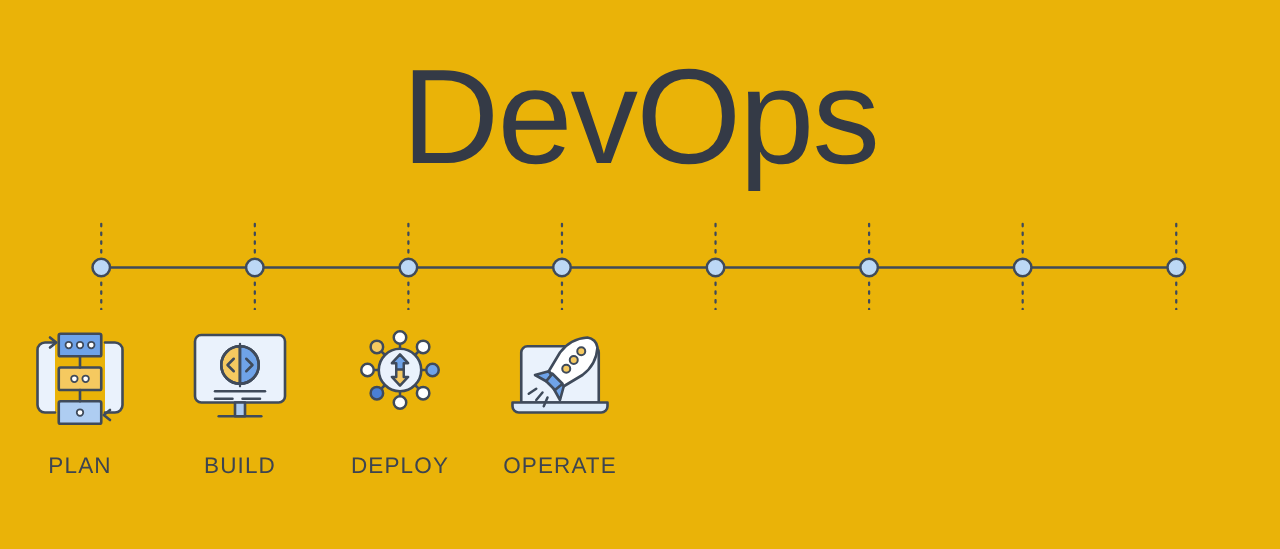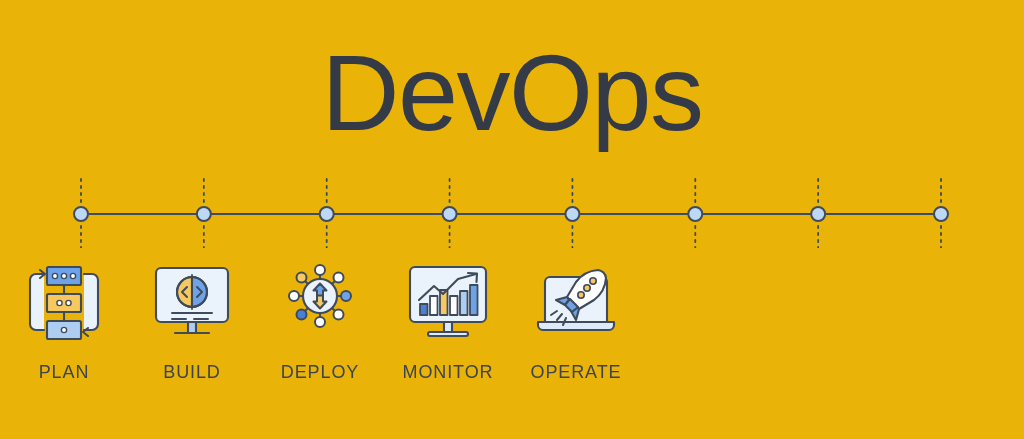--- a/index.html
+++ b/index.html
@@ -219,46 +219,20 @@
             <circle cx="29.5" cy="56.5" r="5" fill="#4a7fd4"></circle>
             <circle cx="66.5" cy="56.5" r="5" fill="#ffffff"></circle>
           </g>
         </svg>
       </div>
       <div class="step-label">DEPLOY</div>
     </div>
 
 
 
-    <div class="step">
-      <div class="step-icon">
-        <svg viewBox="0 0 96 90" width="96" height="90">
-          <g stroke="#3f4a5a" stroke-width="2.1" stroke-linecap="round" stroke-linejoin="round">
-            <rect x="10" y="9" width="76" height="55" rx="5" fill="#eaf2fc"></rect>
-            <path d="M44 64 h8 v10 h-8 z" fill="#dceaf9"></path>
-            <path d="M30 74 h36 a2 2 0 0 1 0 4 h-36 a2 2 0 0 1 0 -4 z" fill="#dceaf9"></path>
-          </g>
-
-          <g stroke="#3f4a5a" stroke-width="1.8" stroke-linejoin="round">
-            <rect x="20" y="46" width="7.5" height="11" fill="#4a7fd4"></rect>
-            <rect x="30" y="38" width="7.5" height="19" fill="#ffffff"></rect>
-            <rect x="40" y="32" width="7.5" height="25" fill="#f5c960"></rect>
-            <rect x="50" y="38" width="7.5" height="19" fill="#ffffff"></rect>
-            <rect x="60" y="33" width="7.5" height="24" fill="#aecdf2"></rect>
-            <rect x="70" y="27" width="7.5" height="30" fill="#6fa3e8"></rect>
-          </g>
-
-          <g stroke="#3f4a5a" stroke-width="2.1" stroke-linecap="round" stroke-linejoin="round" fill="none">
-            <path d="M19 42 L34 28 L43 36 L58 21 L76 16"></path>
-            <path d="M68 15 L77 15.5 L76.5 24"></path>
-          </g>
-        </svg>
-      </div>
-      <div class="step-label">MONITOR</div>
-    </div>
 
     <div class="step">
       <div class="step-icon">
         <svg viewBox="0 0 96 90" width="96" height="90">
           <g stroke="#3f4a5a" stroke-width="2.1" stroke-linecap="round" stroke-linejoin="round">
             <path d="M17 24 a5 5 0 0 1 5 -5 h52 a5 5 0 0 1 5 5 v40 h-62 z" fill="#eaf2fc"></path>
             <path d="M10 64 h76 a0 0 0 0 1 0 0 v3 a5 5 0 0 1 -5 5 h-66 a5 5 0 0 1 -5 -5 z" fill="#dceaf9"></path>
           </g>
 
           <g stroke="#3f4a5a" stroke-width="2.1" stroke-linejoin="round" stroke-linecap="round">

